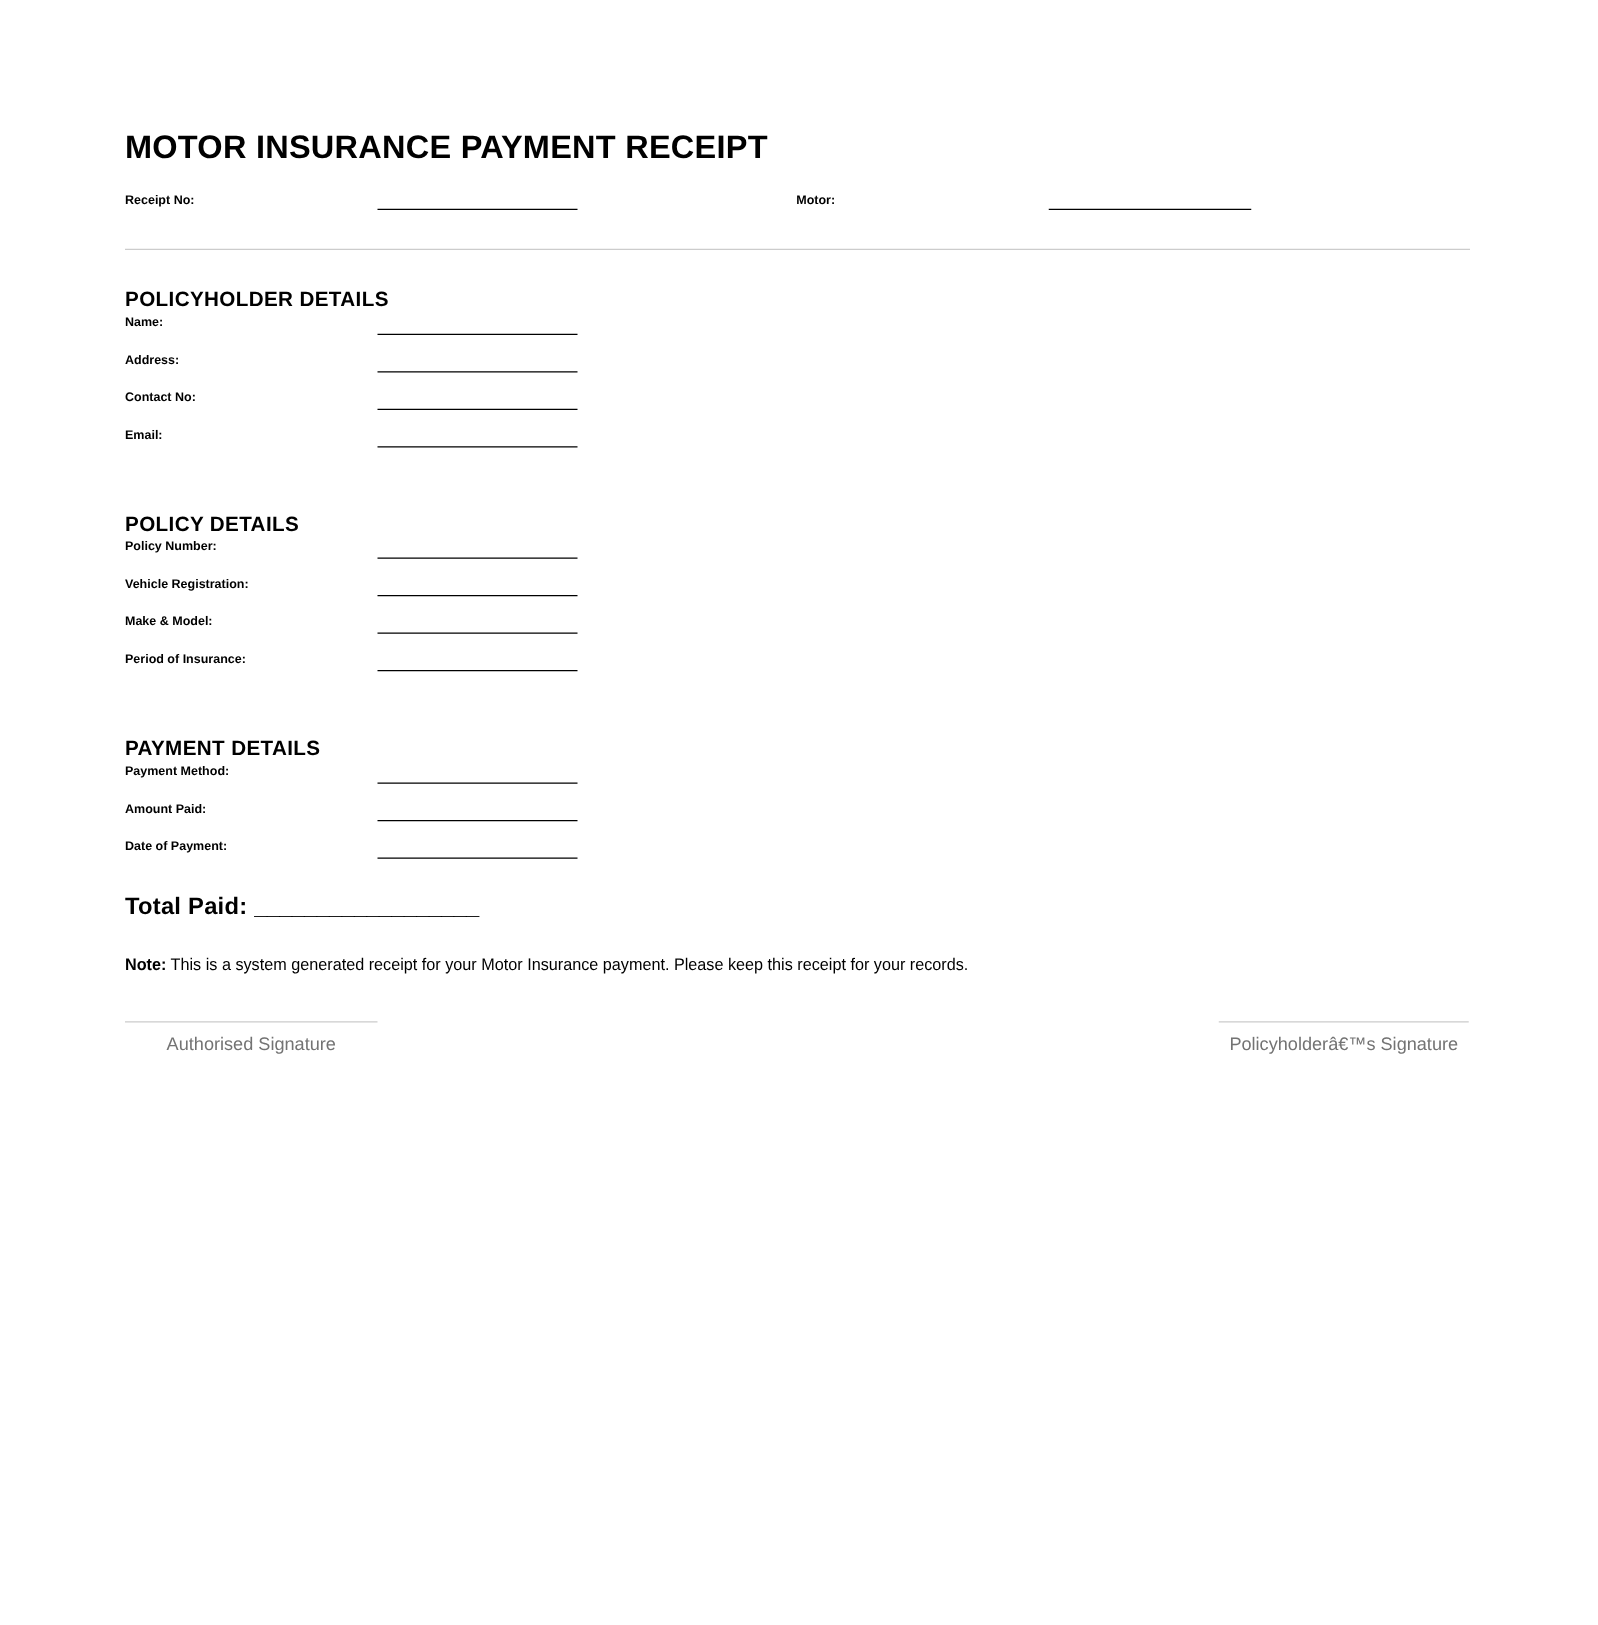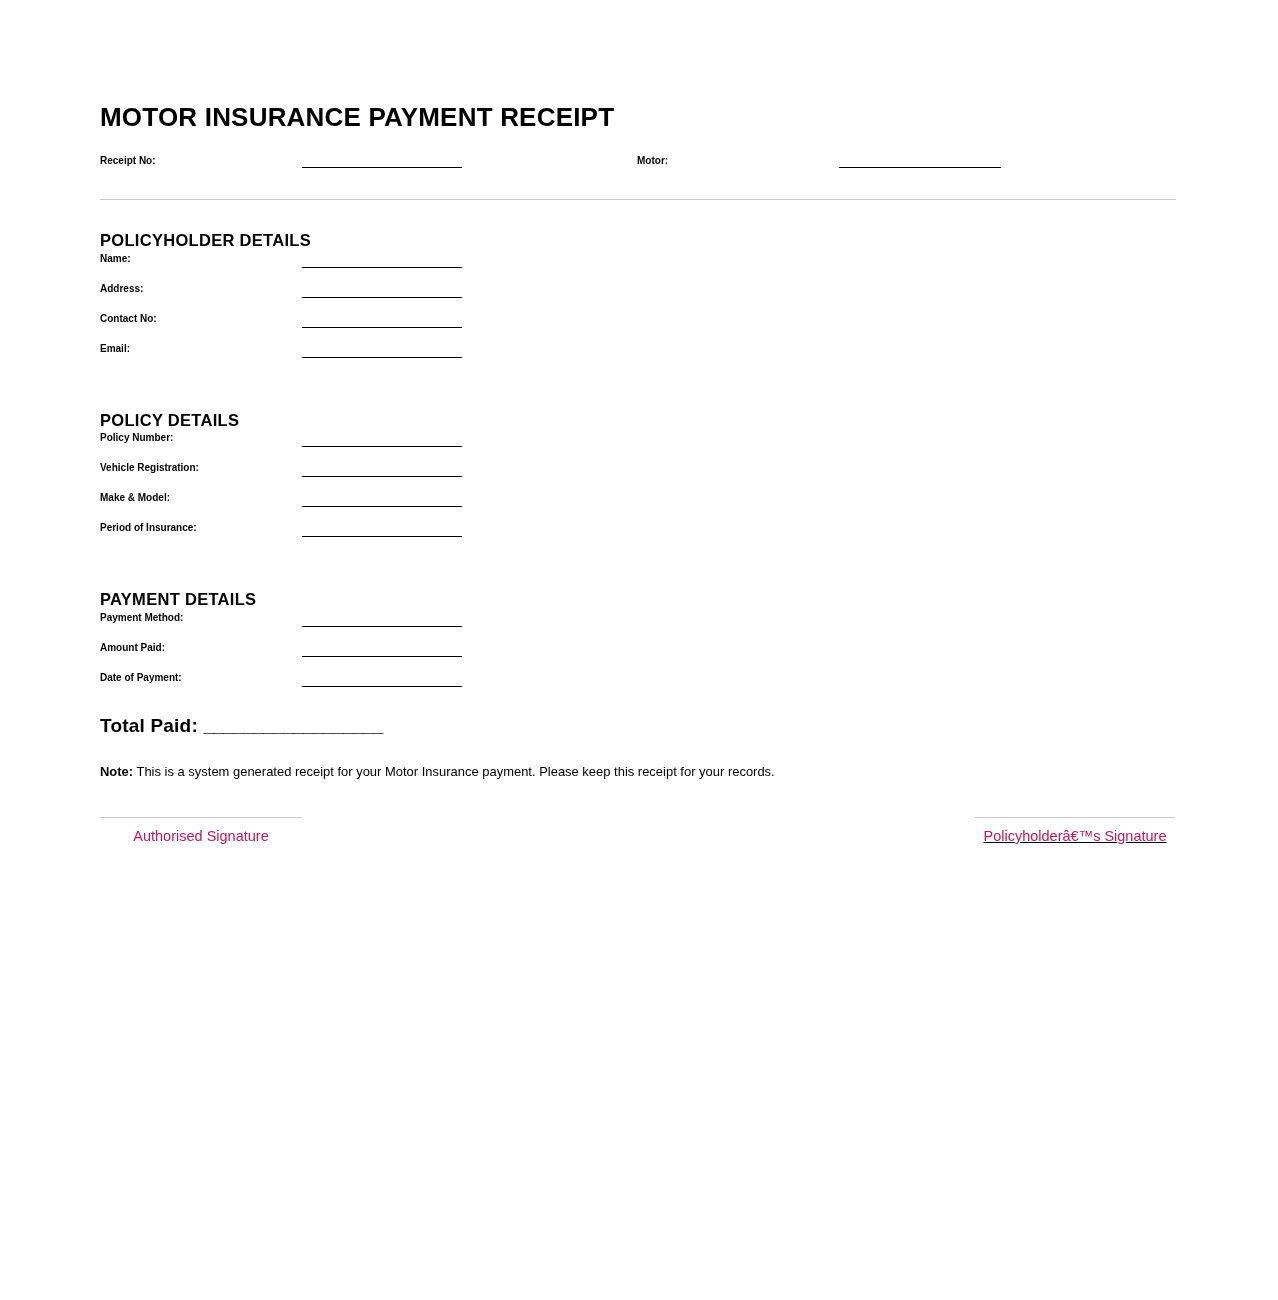--- a/index.html
+++ b/index.html
@@ -156,33 +156,33 @@
   .sig-area {
     position: relative;
     margin-top: 36px;
     height: 46px;
   }
   .sig-block {
     position: absolute;
     top: 0;
   }
   .sig-left  { left: 0px;   width: 202px; }
-  .sig-right { left: 875px; width: 200px; text-decoration: underline; }
+  .sig-right { left: 875px; width: 200px; }
   .sig-rule {
     height: 0;
     border-top: 1.5px solid #cccccc;
     width: 100%;
   }
   .sig-caption {
     margin-top: 9px;
     font-size: 14.5px;
     line-height: 18px;
     text-align: center;
     white-space: nowrap;
-    color: #be185d;
+    color: #737373;
   }
 </style>
 </head>
 <body>
 
 <div class="page">
   <div class="doc">
 
     <h1 class="doc-title">MOTOR INSURANCE PAYMENT RECEIPT</h1>
 

